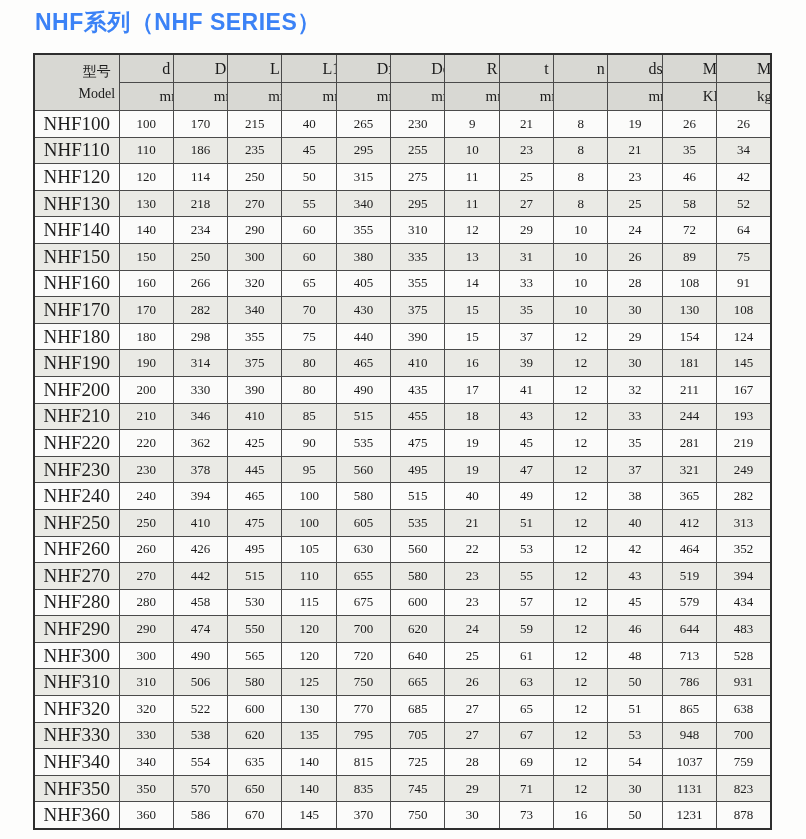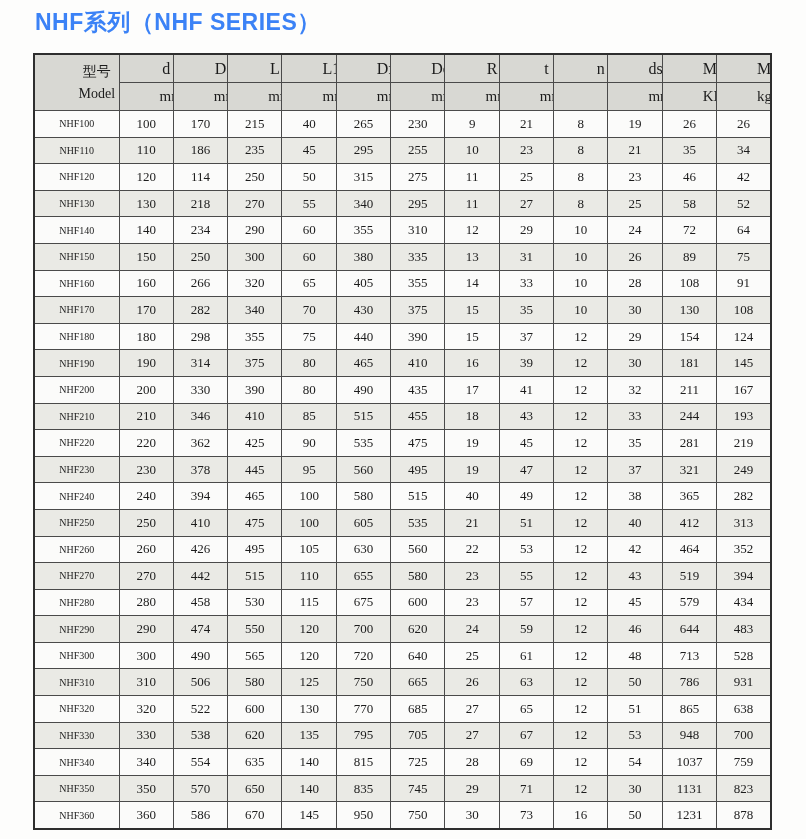--- a/index.html
+++ b/index.html
@@ -52,21 +52,21 @@
   }
   .spec-table th.unit {
     height: 27px;
     font-size: 15px;
   }
   .spec-table td {
     height: 25.6px;
     font-size: 13px;
   }
   .spec-table td.model {
-    font-size: 10px;
+    font-size: 19px;
   }
   .spec-table tbody tr.alt td {
     background: #eaeae5;
   }
 </style>
 </head>
 <body>
 
 <div>
 
@@ -512,21 +512,21 @@
           <td>30</td>
           <td>1131</td>
           <td>823</td>
         </tr>
         <tr>
           <td class="model">NHF360</td>
           <td>360</td>
           <td>586</td>
           <td>670</td>
           <td>145</td>
-          <td>950</td>
+          <td>370</td>
           <td>750</td>
           <td>30</td>
           <td>73</td>
           <td>16</td>
           <td>50</td>
           <td>1231</td>
           <td>878</td>
         </tr>
       </tbody>
   </table>

